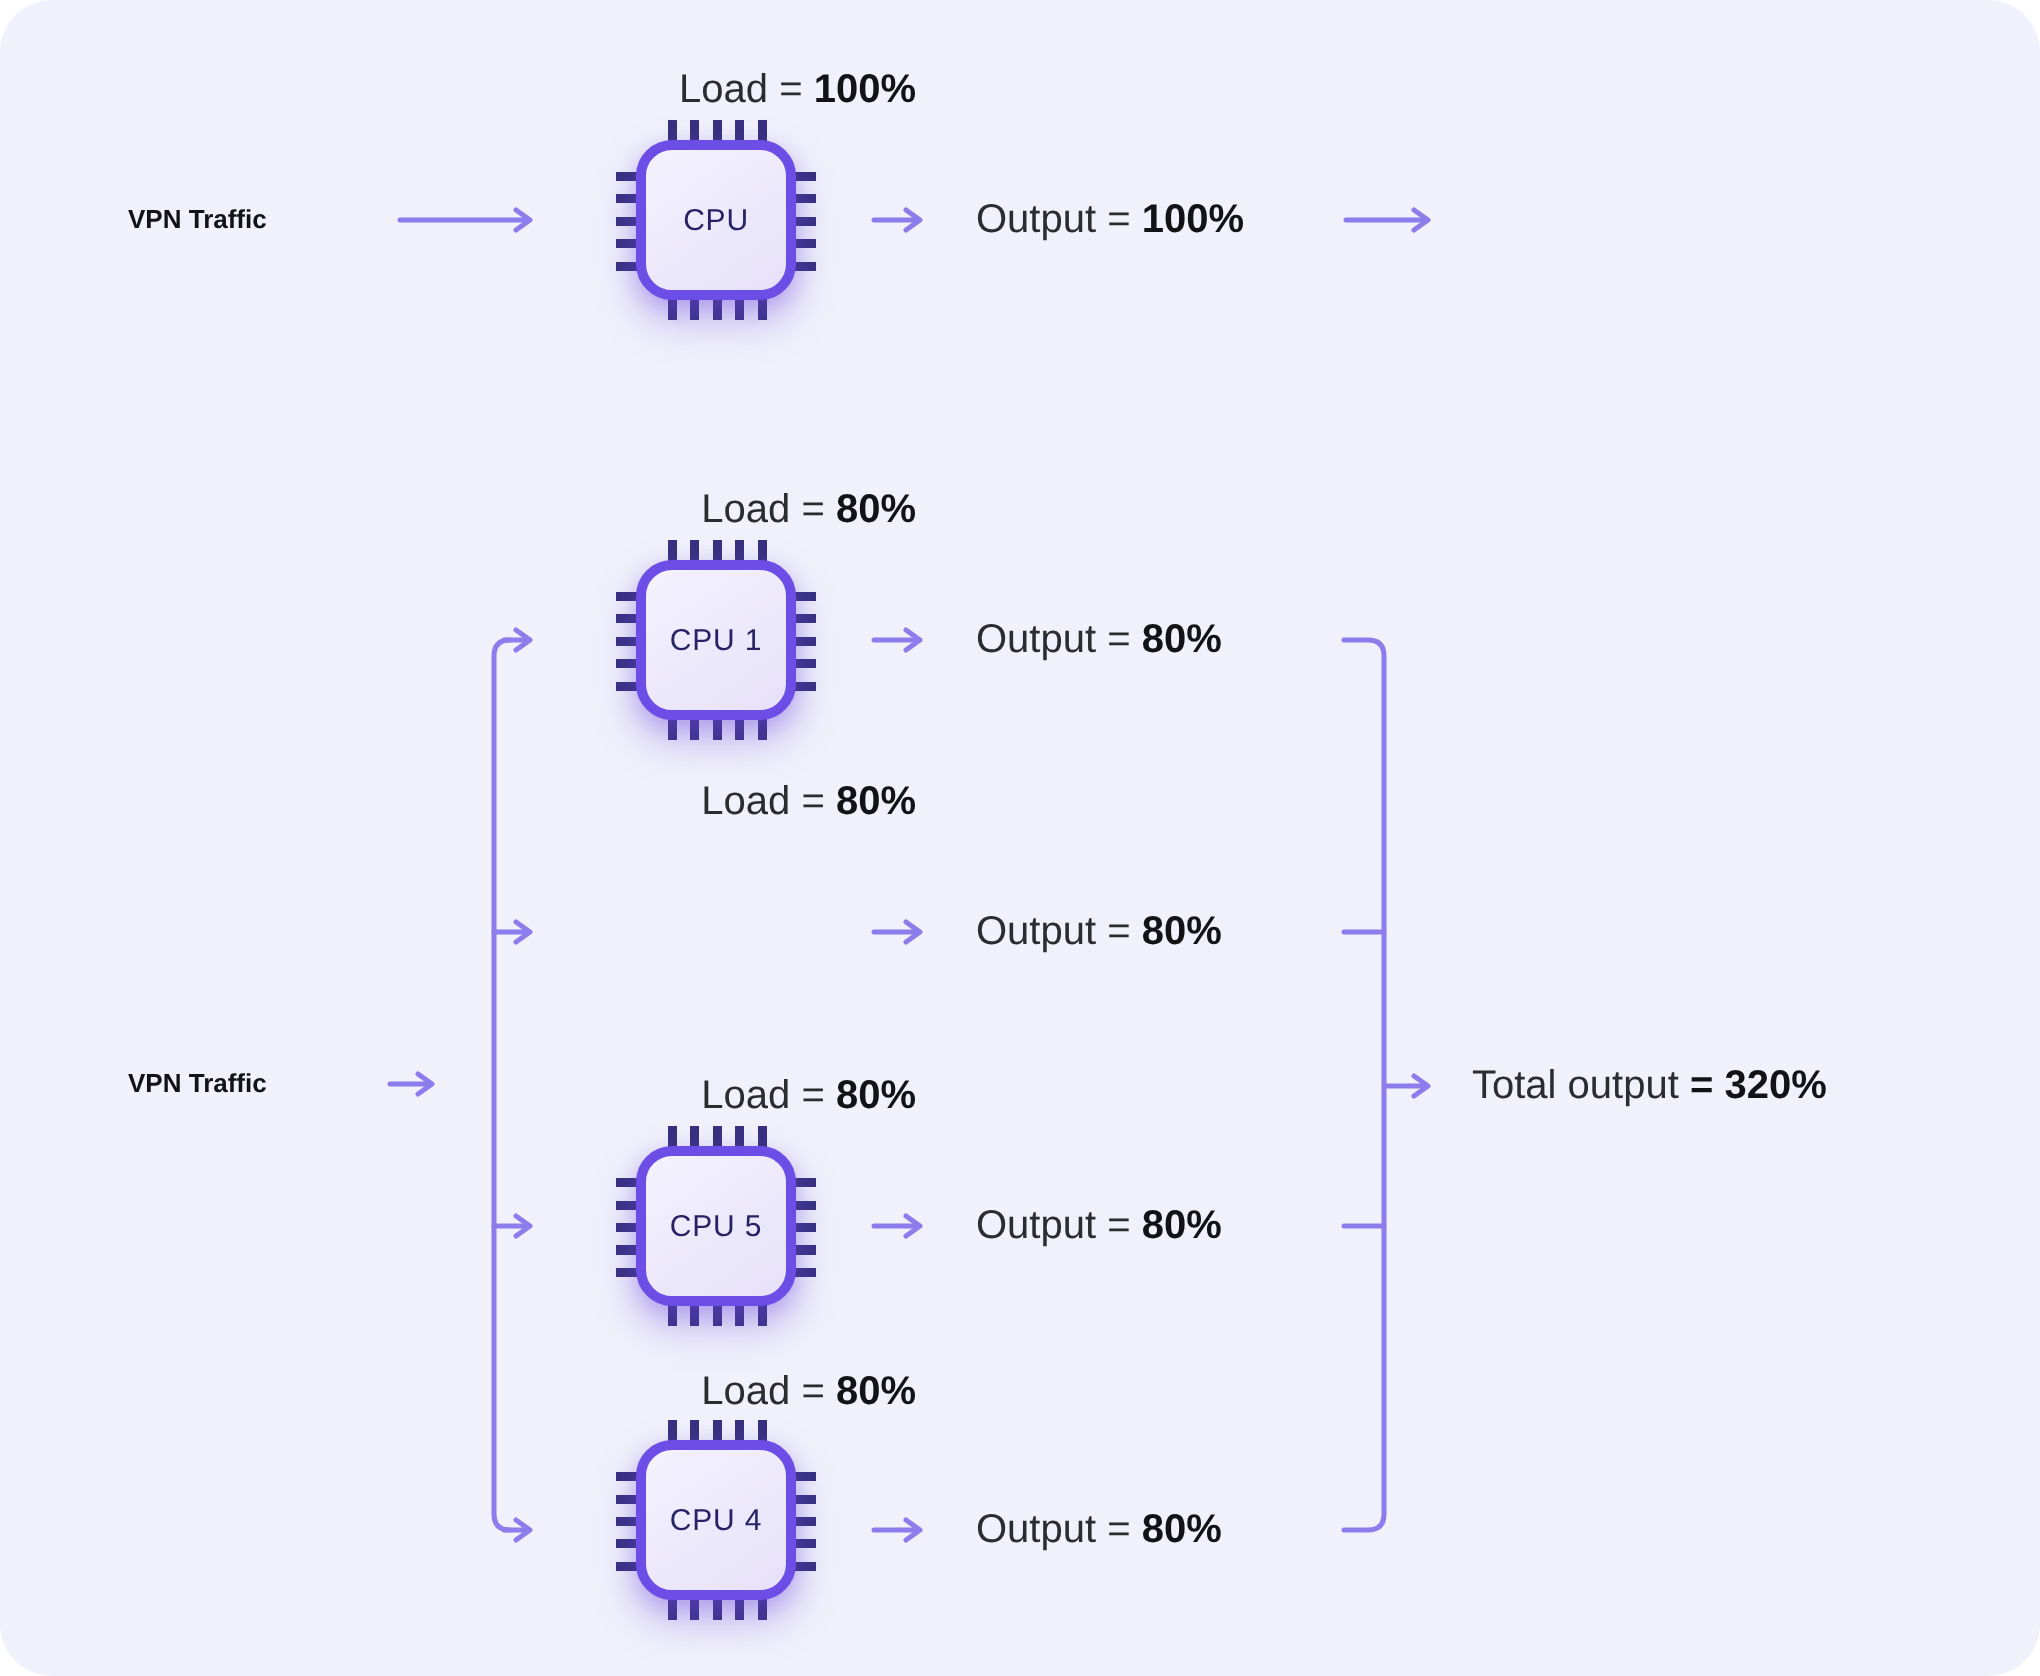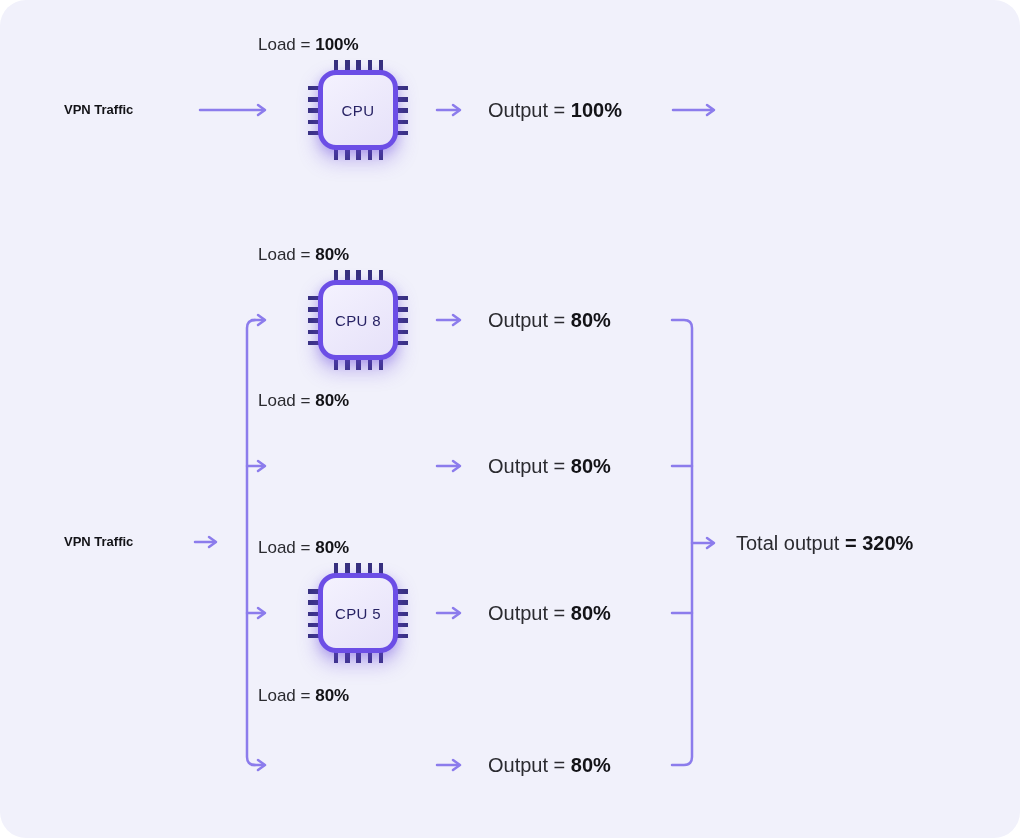--- a/index.html
+++ b/index.html
@@ -8,21 +8,21 @@
   .canvas {
     position:relative; width:1020px; height:838px;
     background:#F1F1FB; border-radius:26px; overflow:hidden;
   }
   .arrows { position:absolute; left:0; top:0; width:1020px; height:838px; }
 
   
   .row-text { position:absolute; height:28px; line-height:28px; font-size:20px; color:#2B2B30; white-space:nowrap; }
   .row-text b { font-weight:700; color:#131317; }
   .src-label { position:absolute; height:28px; line-height:28px; font-size:13px; font-weight:700; color:#131317; white-space:nowrap; }
-  .load-label { position:absolute; width:200px; height:24px; line-height:24px; text-align:left; font-size:17px; color:#2B2B30; white-space:nowrap; }
+  .load-label { position:absolute; width:200px; height:24px; line-height:24px; text-align:right; font-size:20px; color:#2B2B30; white-space:nowrap; }
   .load-label b { font-weight:700; color:#131317; }
 
   
   .chip { position:absolute; width:100px; height:100px;
     background-image:
       repeating-linear-gradient(90deg, #37317E 0 4.5px, transparent 4.5px 11.25px),
       repeating-linear-gradient(90deg, #37317E 0 4.5px, transparent 4.5px 11.25px),
       repeating-linear-gradient(180deg, #37317E 0 4.5px, transparent 4.5px 11.25px),
       repeating-linear-gradient(180deg, #37317E 0 4.5px, transparent 4.5px 11.25px);
     background-repeat:no-repeat;
@@ -83,34 +83,39 @@
   </div>
 
   <div class="row-text" style="left:488px; top:96px"><span>Output = </span><b>100%</b></div>
 
 
   <div class="src-label" style="left:64px; top:528px">VPN Traffic</div>
 
   <div class="load-label" style="left:258px; top:243px"><span>Load = </span><b>80%</b></div>
   <div class="chip" style="left:308px; top:270px">
     <div class="chip-body">
-      <span class="chip-label">CPU 8</span>
+      <span class="chip-label">CPU 1</span>
     </div>
   </div>
   <div class="row-text" style="left:488px; top:306px"><span>Output = </span><b>80%</b></div>
 
   <div class="load-label" style="left:258px; top:389px"><span>Load = </span><b>80%</b></div>
   <div class="row-text" style="left:488px; top:452px"><span>Output = </span><b>80%</b></div>
 
   <div class="load-label" style="left:258px; top:536px"><span>Load = </span><b>80%</b></div>
   <div class="chip" style="left:308px; top:563px">
     <div class="chip-body">
       <span class="chip-label">CPU 5</span>
     </div>
   </div>
   <div class="row-text" style="left:488px; top:599px"><span>Output = </span><b>80%</b></div>
 
   <div class="load-label" style="left:258px; top:684px"><span>Load = </span><b>80%</b></div>
+  <div class="chip" style="left:308px; top:710px">
+    <div class="chip-body">
+      <span class="chip-label">CPU 4</span>
+    </div>
+  </div>
   <div class="row-text" style="left:488px; top:751px"><span>Output = </span><b>80%</b></div>
 
   <div class="row-text" style="left:736px; top:529px"><span>Total output </span><b>= 320%</b></div>
 
 </div>
 
 </body></html>

